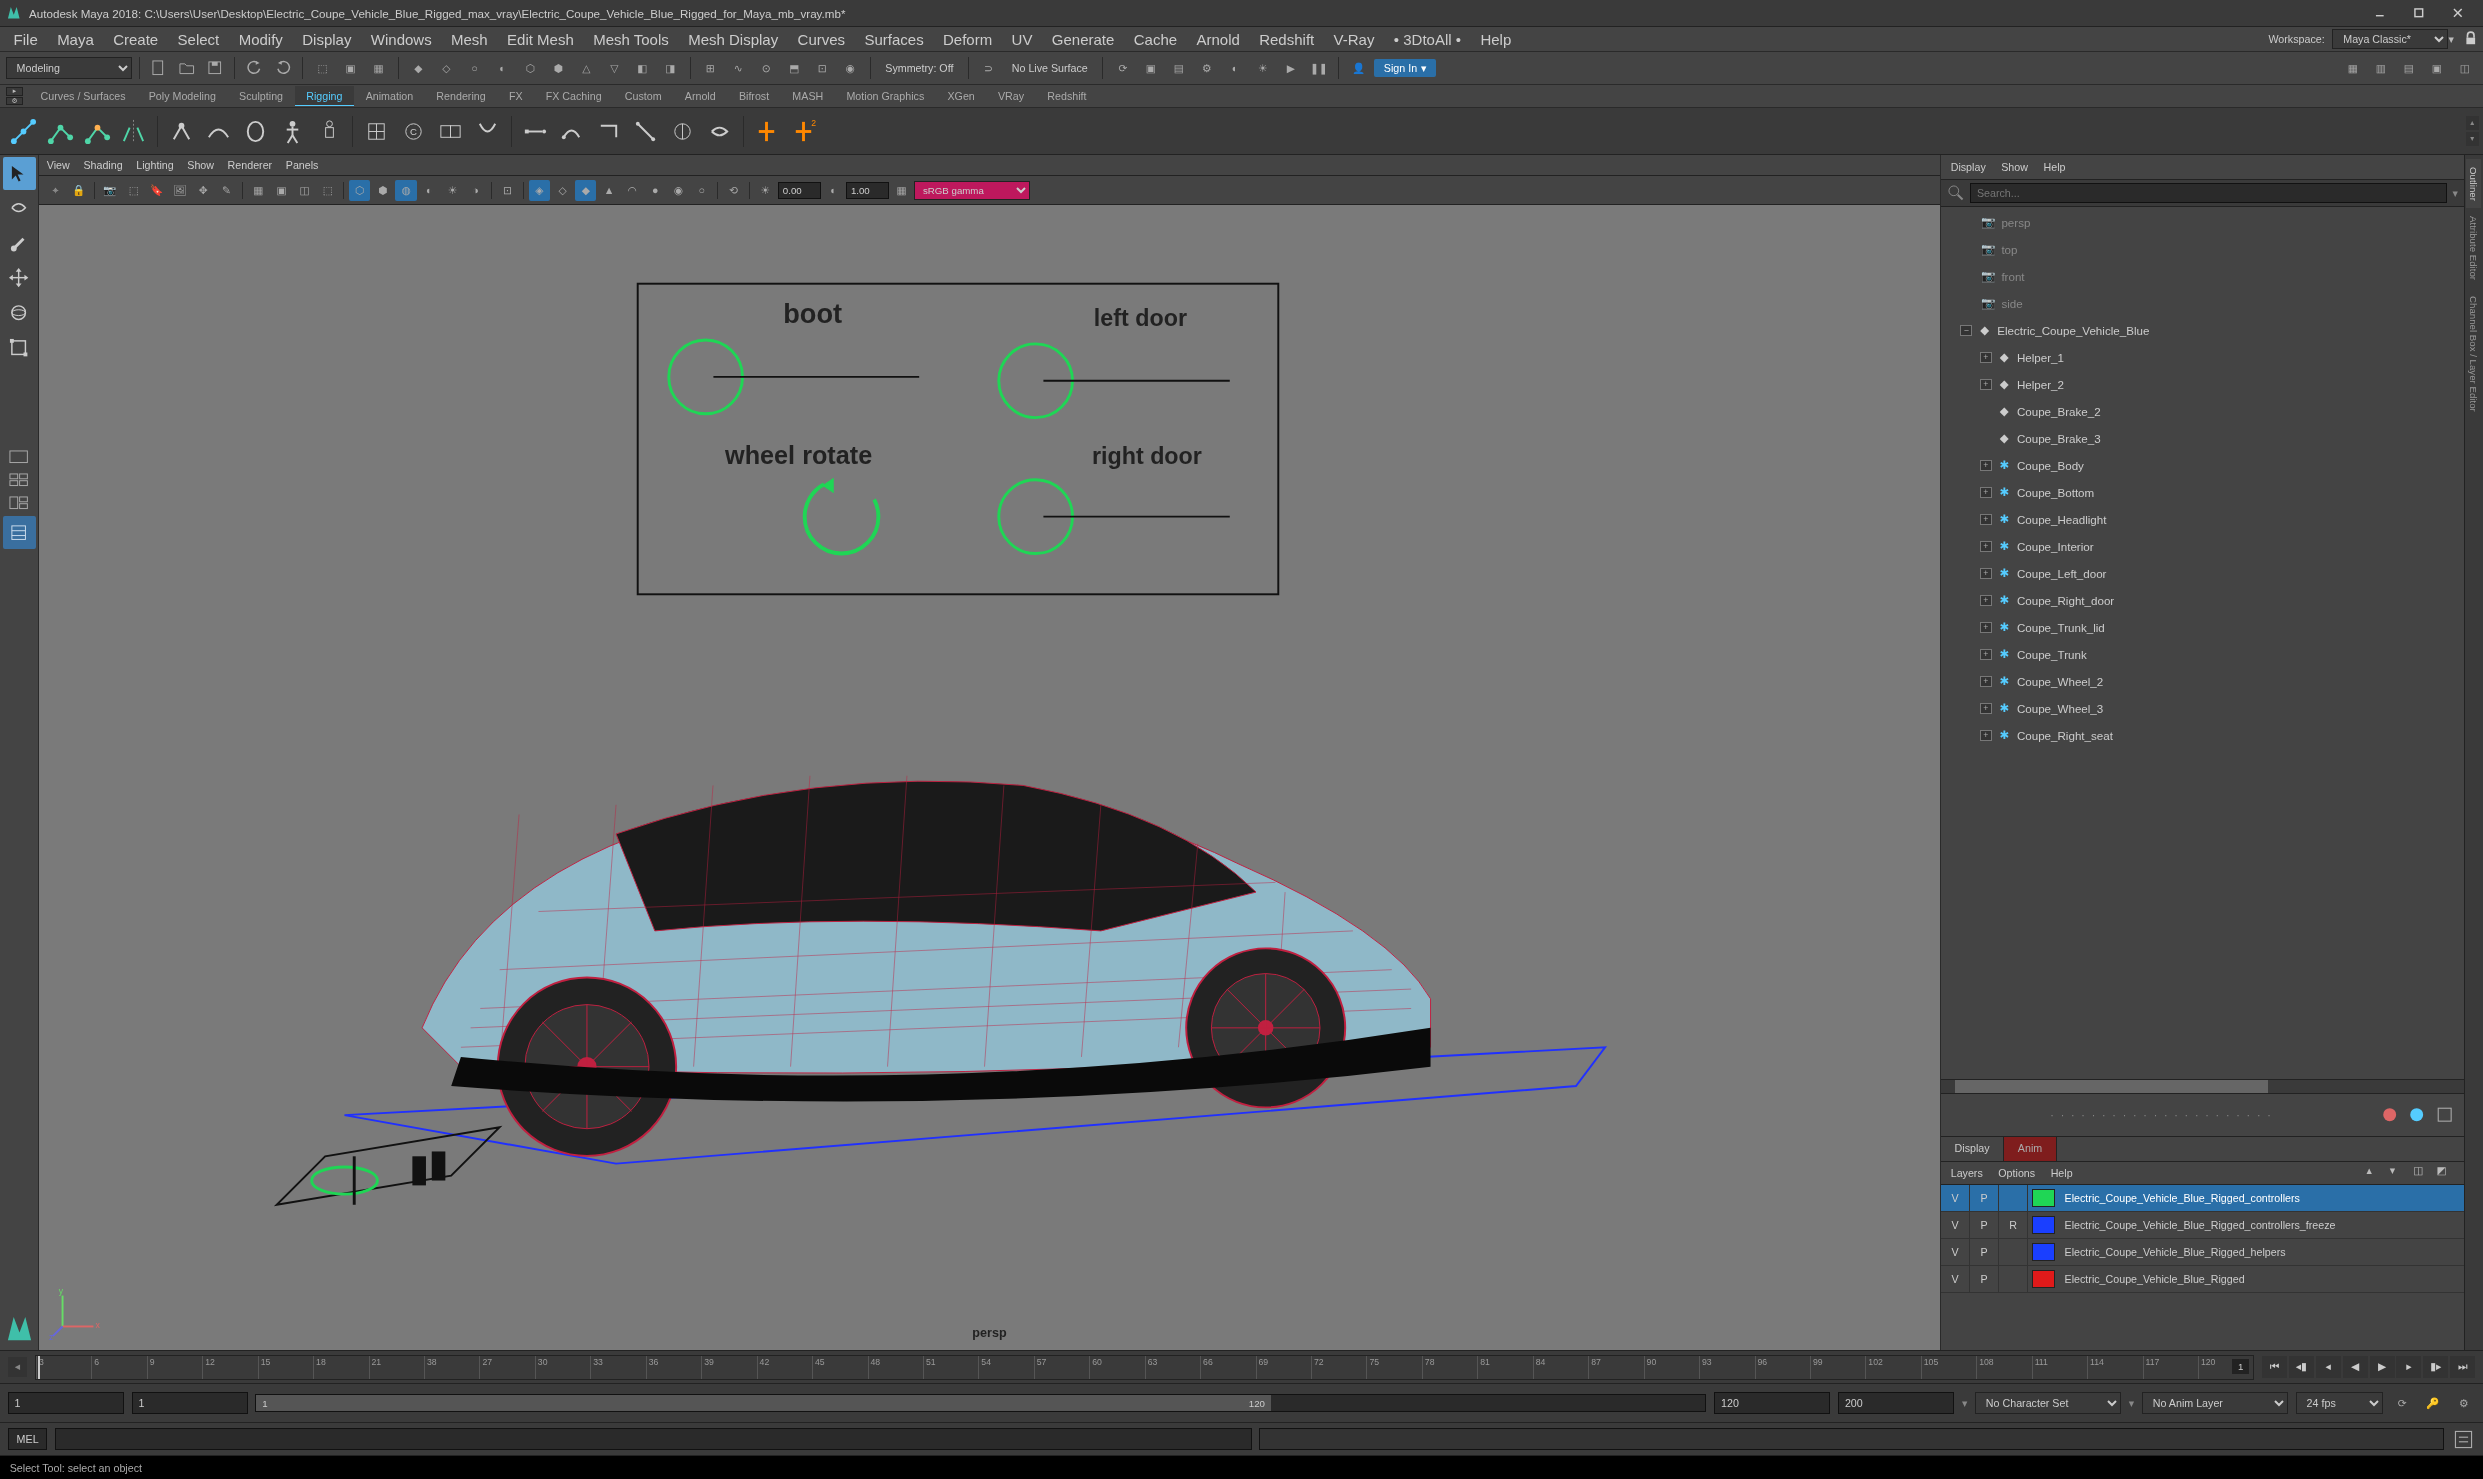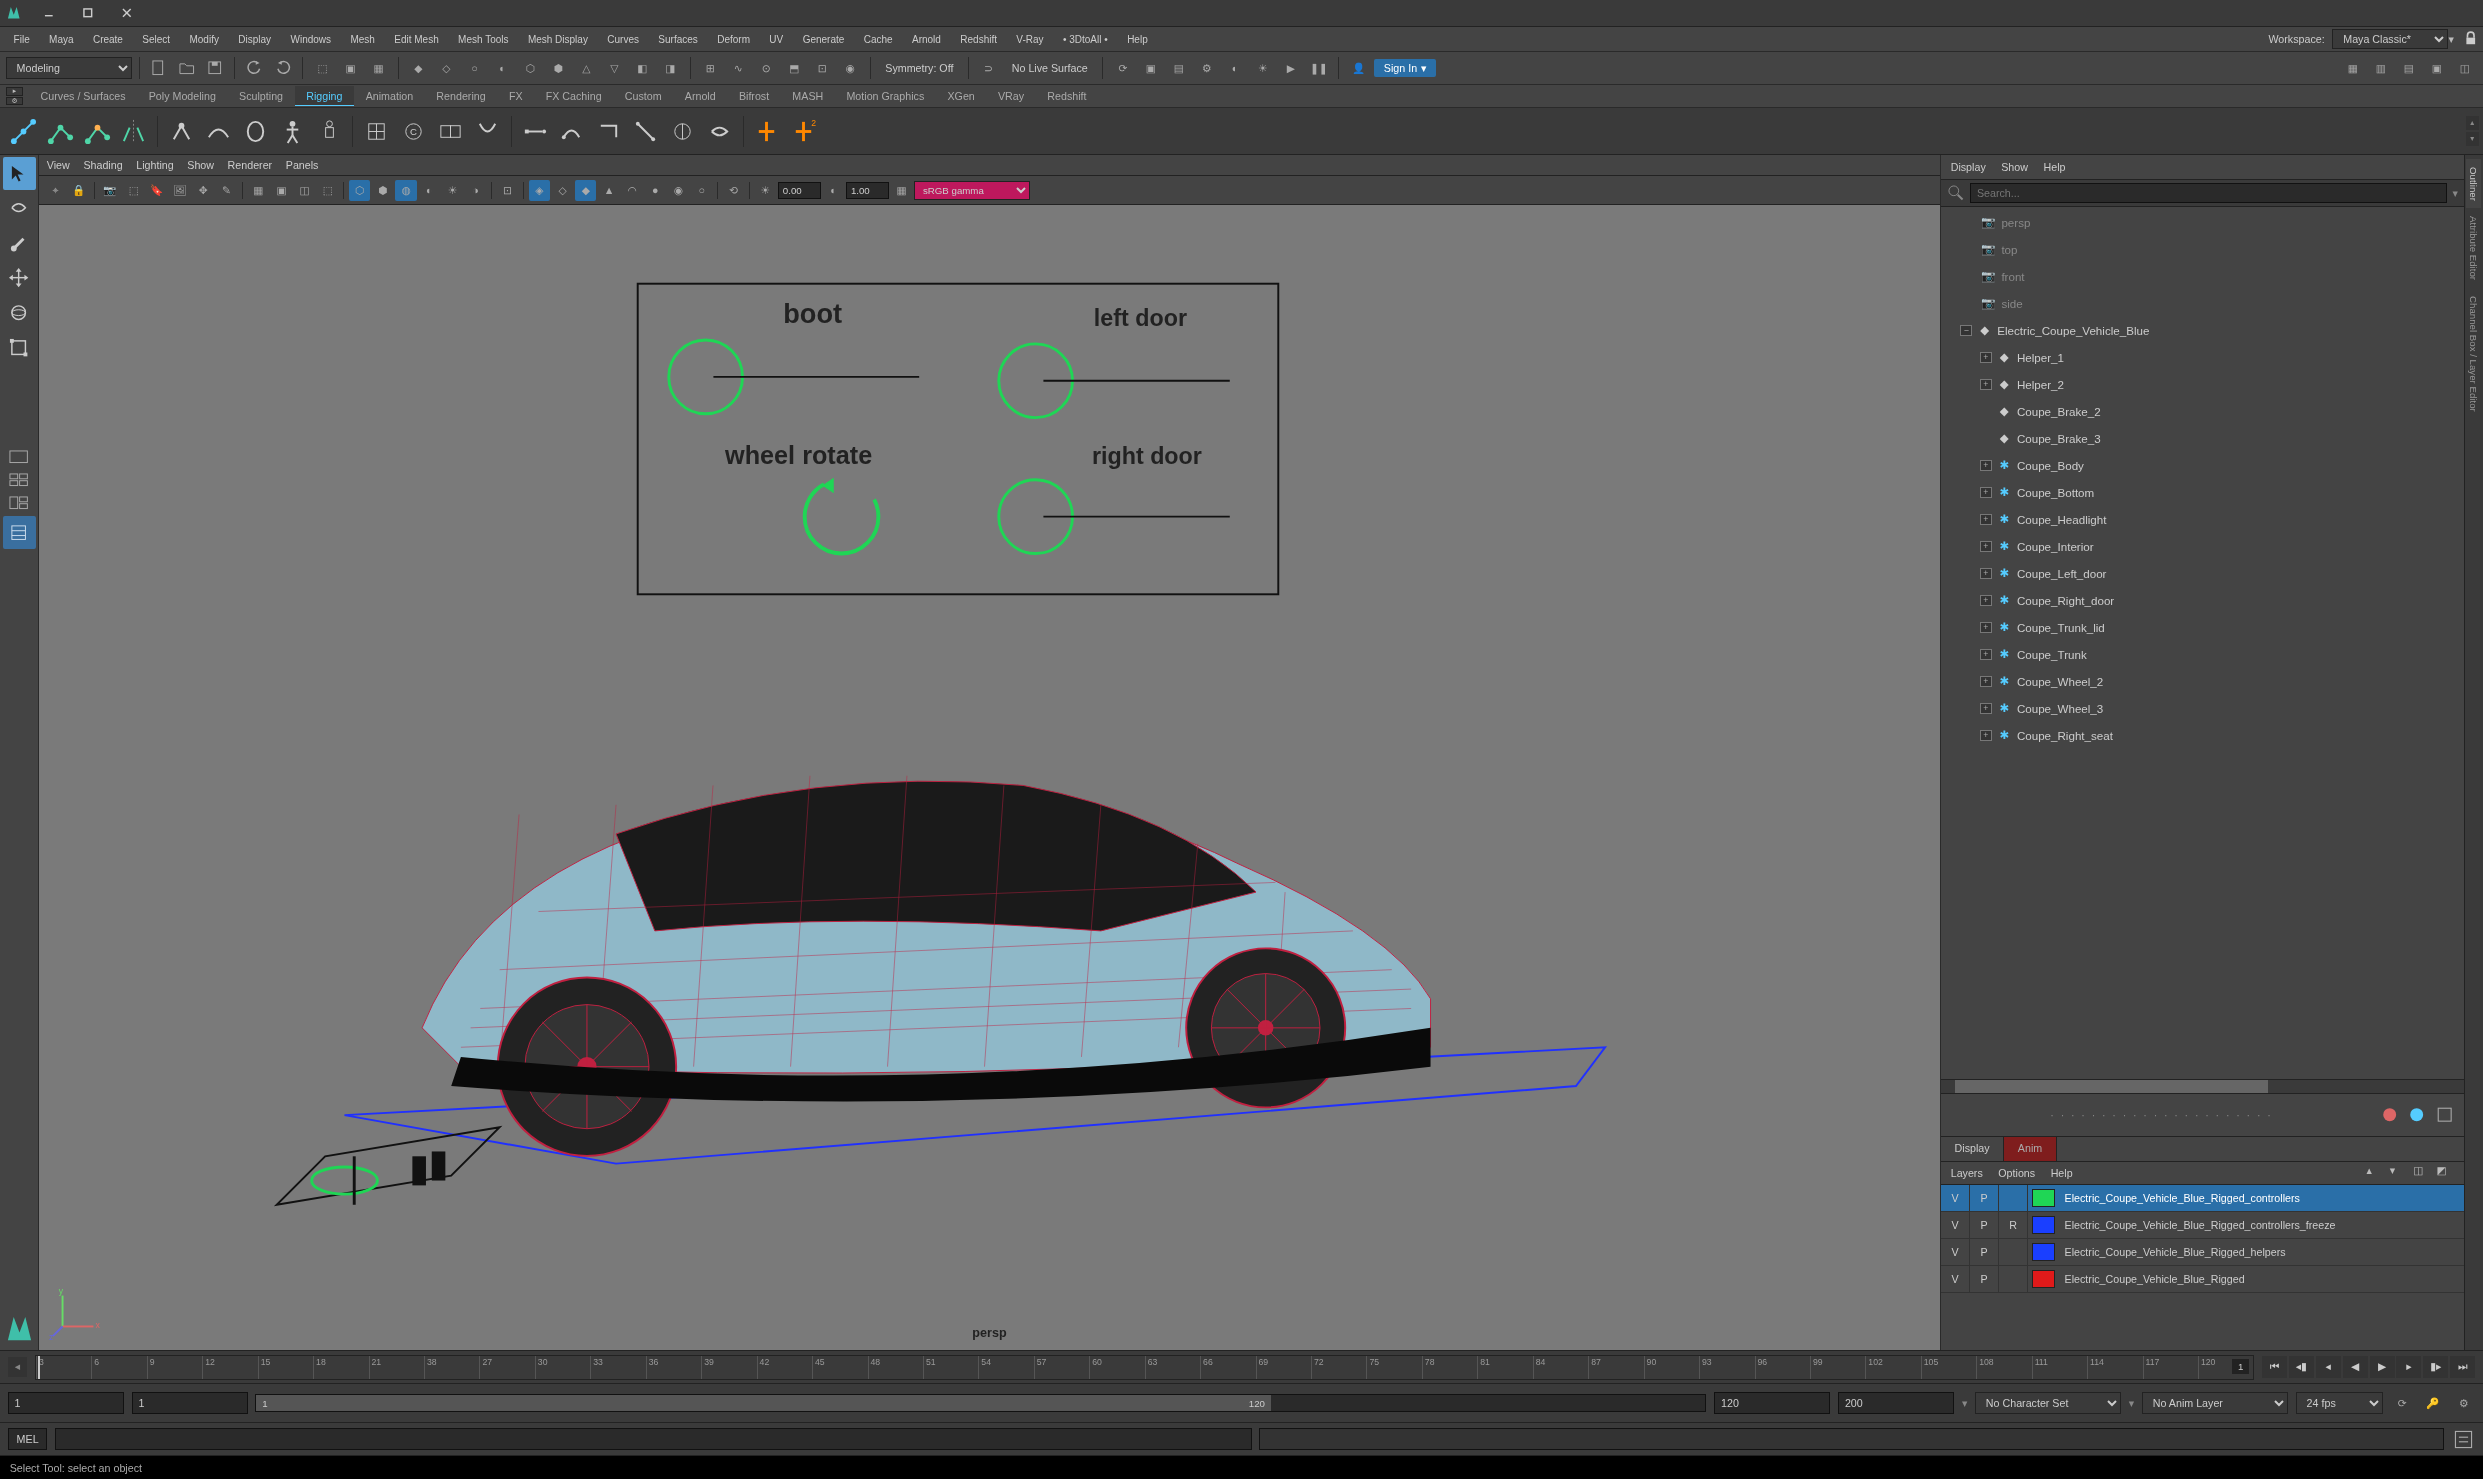--- a/index.html
+++ b/index.html
@@ -2,21 +2,21 @@
 <html><head>
 <meta charset="utf-8">
 <style>
 * { margin: 0; padding: 0; box-sizing: border-box; font-family: "Segoe UI", Arial, sans-serif; user-select: none; }
 body { background: #444; color: #bbb; font-size: 10.7px; overflow: hidden; width: 2483px; height: 1480px; transform-origin: top left; }
 .titlebar { background: #3a3a3a; height: 27px; display: flex; align-items: center; padding: 0 5.8px; border-bottom: 1px solid #222; }
 .titlebar .logo { width: 15.5px; height: 15.5px; margin-right: 7.8px; }
 .titlebar .title { color: #ccc; flex: 1; font-size: 11.6px; }
 .titlebar .winbtn { width: 39px; height: 21.3px; display: flex; align-items: center; justify-content: center; color: #ccc; }
 .menubar { background: #444; height: 25px; display: flex; align-items: center; padding: 0 3.9px; border-bottom: 1px solid #2a2a2a; }
-.menubar .item { padding: 3.9px 9.7px; color: #ccc; font-size: 10px; }
+.menubar .item { padding: 3.9px 9.7px; color: #ccc; font-size: 15px; }
 .menubar .spacer { flex: 1; }
 .menubar .wslabel { color: #ccc; margin-right: 7.8px; }
 .menubar select { background: #3a3a3a; color: #ccc; border: 1px solid #222; padding: 1.9px 5.8px; width: 116px; font-size: 10.7px; }
 .menubar .lock { width: 17.5px; height: 17.5px; margin-left: 7.8px; }
 
 .shelfrow { background: #444; height: 33px; display: flex; align-items: center; padding: 0 5.8px; gap: 3px; border-bottom: 1px solid #2a2a2a; }
 .shelfrow select { background: #3a3a3a; color: #ccc; border: 1px solid #222; padding: 2.9px 5.8px; width: 126px; font-size: 10.7px; }
 .shelfrow .sep { width: 1px; height: 21.3px; background: #2a2a2a; margin: 0 3.9px; }
 .shelfrow .ico { width: 25px; height: 25px; display: flex; align-items: center; justify-content: center; color: #aaa; border-radius: 1.9px; }
 .shelfrow .label { color: #ccc; padding: 0 7.8px; font-size: 10.7px; }
@@ -128,20 +128,21 @@
 </style>
 </head>
 <body>
 
 <div class="titlebar">
   <span class="logo">
     <svg viewBox="0 0 16 16">
         <polygon points="2,14 5,2 8,10 11,2 14,14" fill="#3fbfa9"></polygon>
       </svg>
   </span>
+  <span class="title">Autodesk Maya 2018: C:\Users\User\Desktop\Electric_Coupe_Vehicle_Blue_Rigged_max_vray\Electric_Coupe_Vehicle_Blue_Rigged_for_Maya_mb_vray.mb*</span>
   <div class="winbtn">
       <svg width="11.6" height="11.6" viewBox="0 0 12 12">
         <line x1="2" y1="9" x2="10" y2="9" stroke="#ccc" stroke-width="1.5"></line>
       </svg>
     </div>
   <div class="winbtn">
       <svg width="11.6" height="11.6" viewBox="0 0 12 12">
         <rect x="2" y="2" width="8" height="8" fill="none" stroke="#ccc" stroke-width="1.5"></rect>
       </svg>
     </div>

